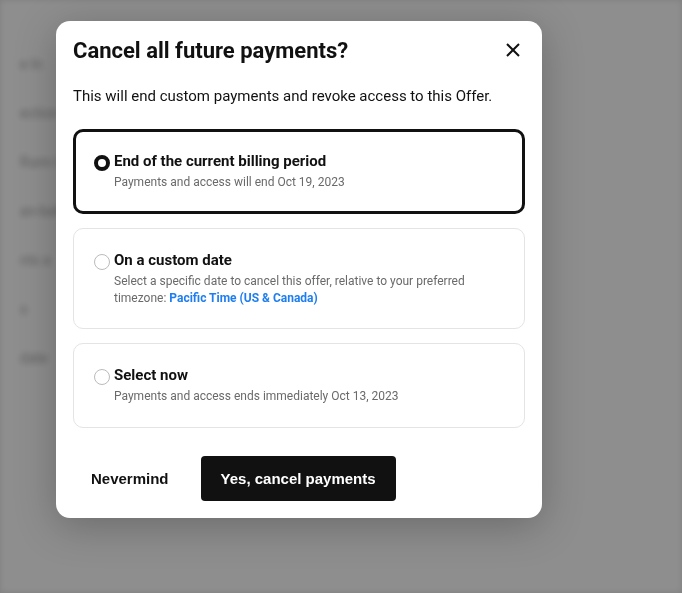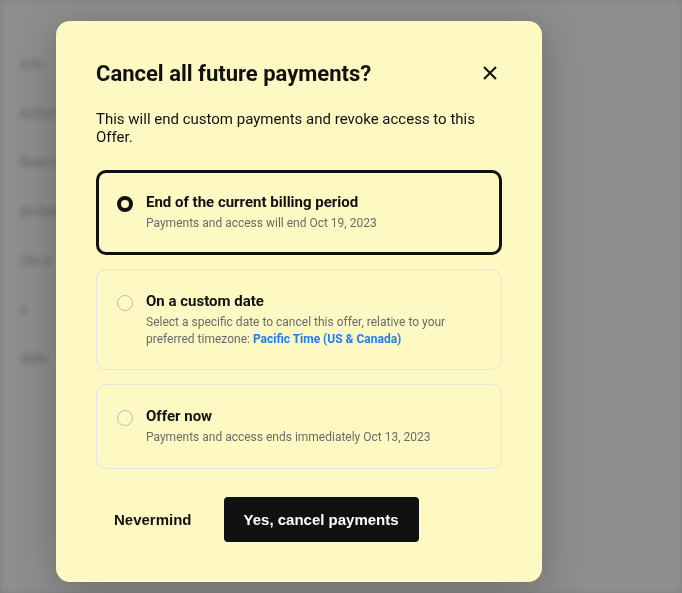--- a/index.html
+++ b/index.html
@@ -30,23 +30,23 @@
     .overlay {
       position: absolute;
       inset: 0;
       background: rgba(120,120,120,0.6);
     }
     .modal {
       position: absolute;
       top: 21px;
       left: 56px;
       width: 486px;
-      background: #fef9c3;
+      background: #ffffff;
       border-radius: 14px;
-      padding: 40px;
+      padding: 17px;
       box-shadow: 0 8px 40px rgba(0,0,0,0.25);
     }
     .modal-header {
       display: flex;
       justify-content: space-between;
       align-items: flex-start;
     }
     .modal-title {
       font-size: 22px;
       font-weight: 700;
@@ -77,21 +77,21 @@
       margin-top: 24px;
       display: flex;
       flex-direction: column;
       gap: 14px;
     }
     .option {
       border: 1px solid #e4e4e4;
       border-radius: 10px;
       padding: 22px 20px;
       display: flex;
-      gap: 13px;
+      gap: 4px;
       align-items: flex-start;
       cursor: pointer;
     }
     .option.selected {
       border: 3px solid #111;
       padding: 20px 18px;
     }
     .radio {
       width: 16px;
       height: 16px;
@@ -198,21 +198,21 @@
         <div class="option-title">On a custom date</div>
         <div class="option-desc">
           <span>Select a specific date to cancel this offer, relative to your preferred timezone: </span><a href="#" class="tz-link">Pacific Time (US &amp; Canada)</a>
         </div>
       </div>
     </div>
 
     <div class="option">
       <div class="radio"></div>
       <div class="option-text">
-        <div class="option-title">Offer now</div>
+        <div class="option-title">Select now</div>
         <div class="option-desc">Payments and access ends immediately Oct 13, 2023</div>
       </div>
     </div>
 
   </div>
 
   <div class="modal-footer">
     <button class="btn-secondary">Nevermind</button>
     <button class="btn-primary">Yes, cancel payments</button>
   </div>

